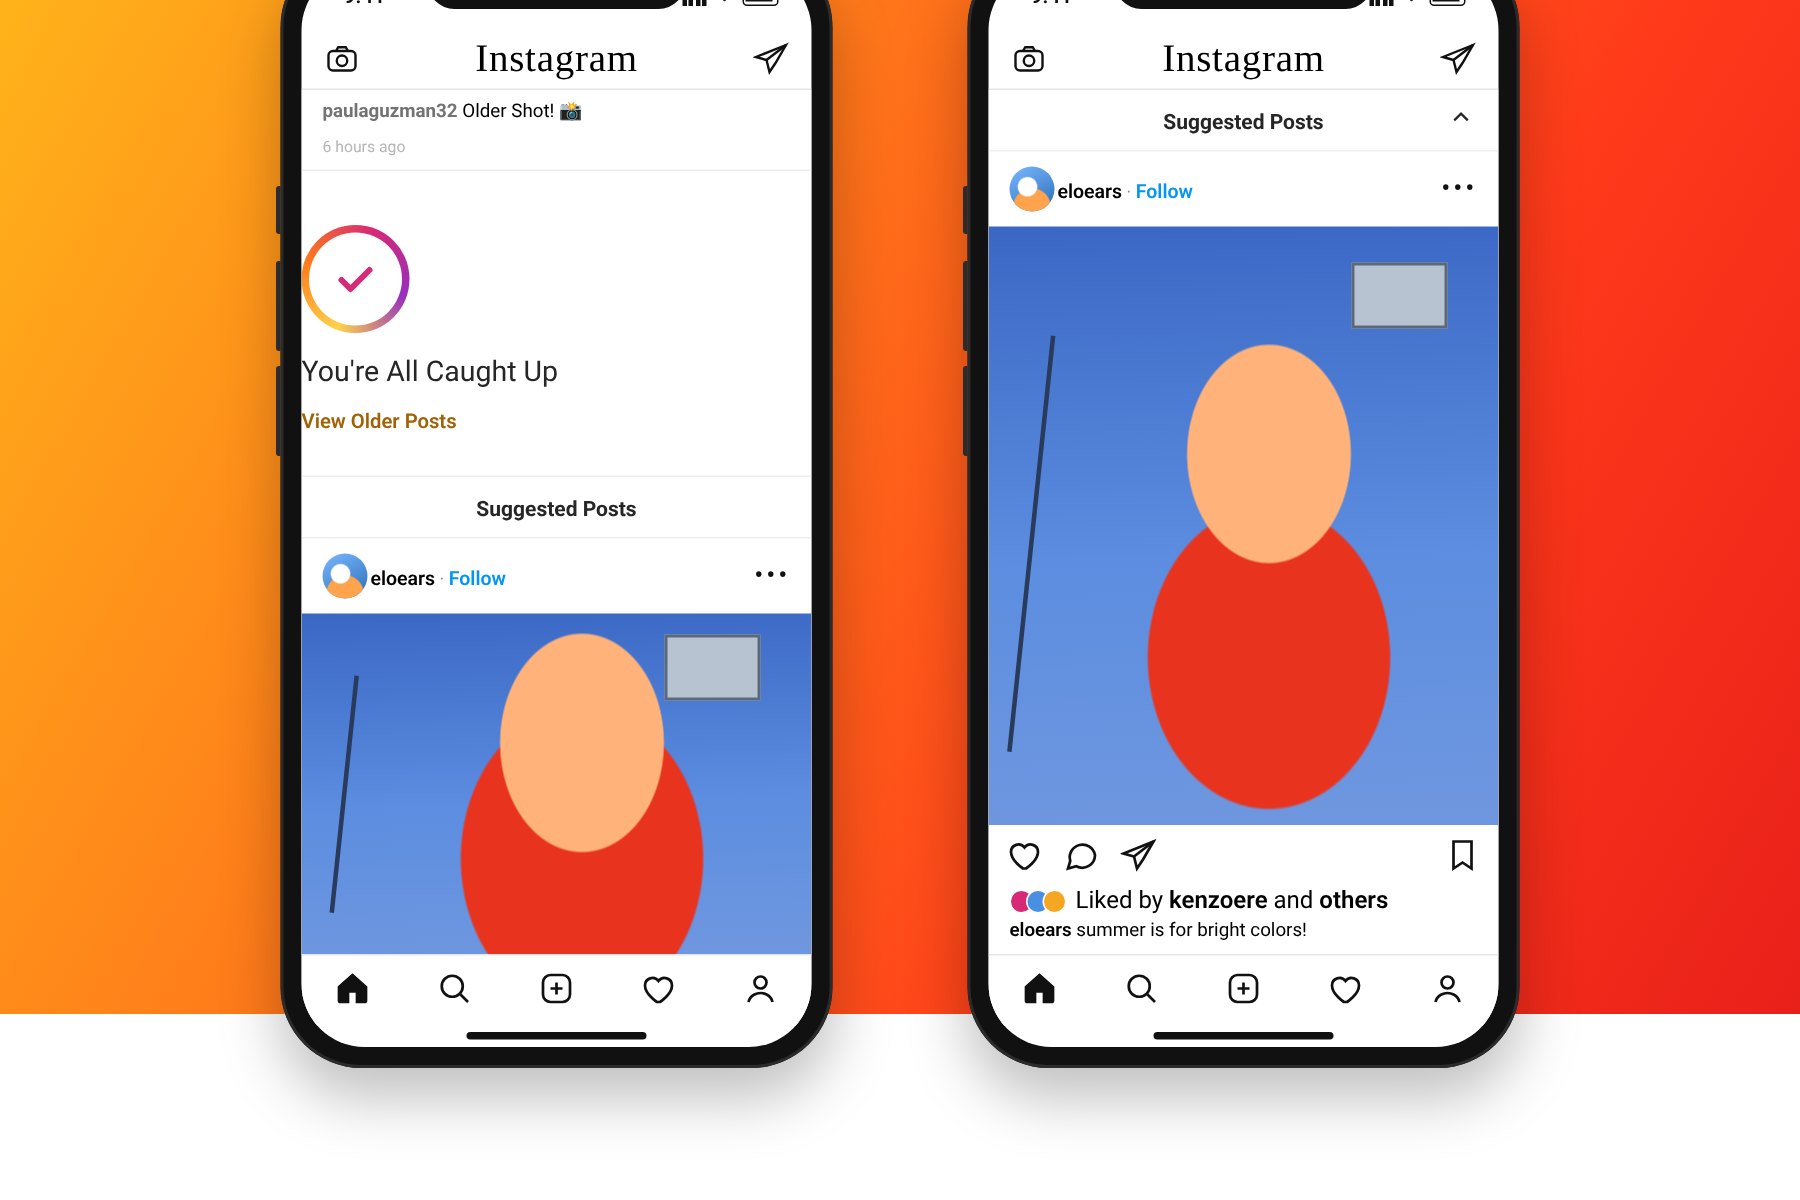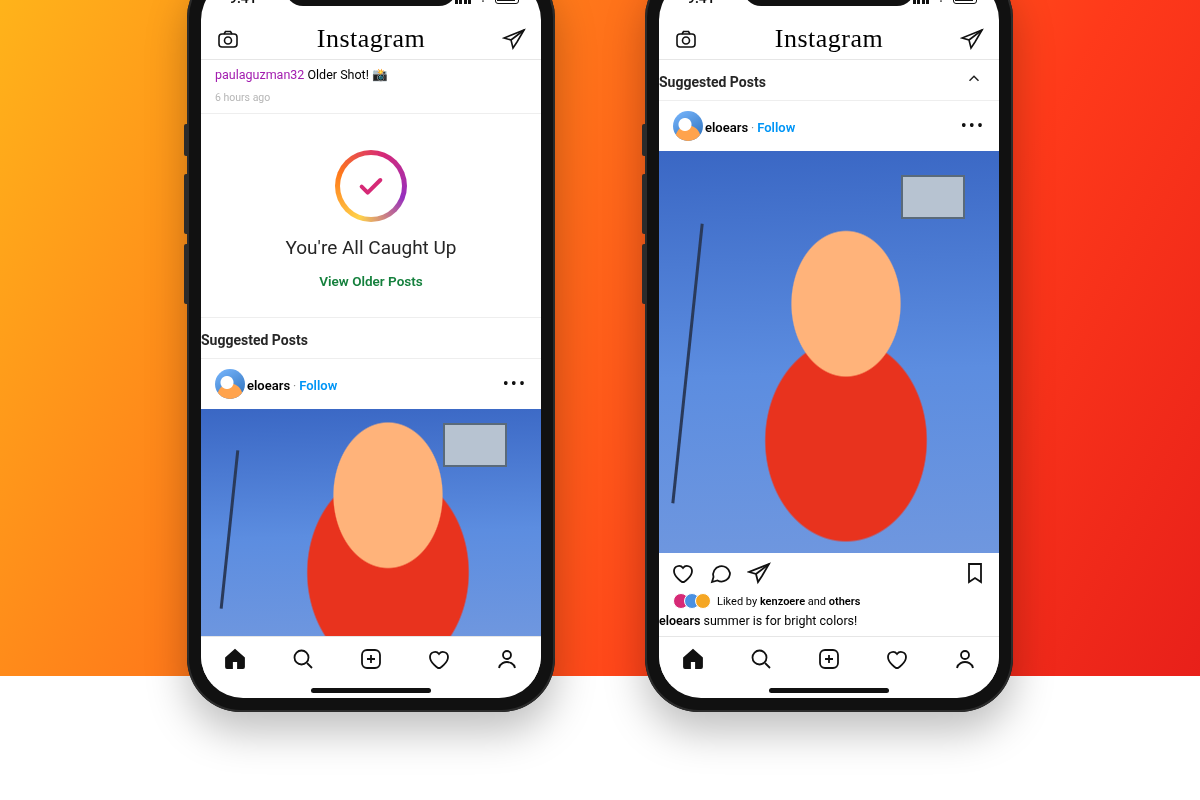--- a/index.html
+++ b/index.html
@@ -40,37 +40,37 @@
   .batt i { display:block; width:18px; height:7px; background:#111; margin:1px;}
   .topbar {
     height: 42px; display:flex; align-items:center; justify-content:space-between;
     padding: 0 14px; border-bottom: 1px solid #e6e6e6;
   }
   .topbar .logo { font-family: "Brush Script MT", "Segoe Script", cursive; font-size: 26px; font-weight:500; letter-spacing: 0.5px; }
   .icon-btn { width: 26px; height: 26px; display:inline-flex; align-items:center; justify-content:center; color:#111; }
   .icon-btn svg { width: 24px; height: 24px; stroke:#111; stroke-width:1.6; fill:none; }
   .content { flex: 1; overflow: hidden; background:#fff; display:flex; flex-direction:column; }
   .post-meta { padding: 6px 14px 8px; font-size: 12.5px; line-height: 1.45; }
-  .post-meta .uname { font-weight: 400; color:#a21caf; }
+  .post-meta .uname { font-weight: 700; color:#737373; }
   .post-meta .viewall { color:#8e8e8e; margin-top:2px; }
   .post-meta .ago { color:#b6b6b6; font-size: 10.5px; margin-top:6px; }
   .caughtup {
     border-top: 1px solid #eee; padding: 36px 0 28px;
-    display:flex; flex-direction:column; align-items:center; gap: 14px;
+    display:flex; flex-direction:column; gap: 14px;
   }
   .check-ring {
     width: 72px; height:72px; border-radius:50%;
     background: conic-gradient(from 200deg, #ffd24a, #ff7a1a, #d62976, #962fbf, #ffd24a);
     display:flex; align-items:center; justify-content:center;
   }
   .check-ring .inner { width: 62px; height:62px; border-radius:50%; background:#fff; display:flex; align-items:center; justify-content:center;}
   .check-ring svg { width:32px; height:32px; stroke:#d62976; stroke-width:3; fill:none; stroke-linecap:round; stroke-linejoin:round;}
   .caughtup h2 { font-size: 19px; font-weight: 400; color:#262626; }
-  .caughtup .link { color:#15803d; font-size: 13.5px; font-weight:600; }
-  .sugg-hdr { border-top:1px solid #eee; padding: 14px 0 10px; font-weight:700; font-size:14px; color:#262626; position:relative;}
+  .caughtup .link { color:#a16207; font-size: 13.5px; font-weight:600; }
+  .sugg-hdr { border-top:1px solid #eee; padding: 14px 0 10px; text-align:center; font-weight:700; font-size:14px; color:#262626; position:relative;}
   .sugg-hdr .chev { position:absolute; right:16px; top:50%; transform:translateY(-50%); }
   .sugg-hdr .chev svg { width:18px; height:18px; stroke:#262626; stroke-width:2; fill:none;}
   .row-user { display:flex; align-items:center; padding: 10px 14px; border-top:1px solid #eee; gap:2px;}
   .row-user .avatar { width:30px; height:30px; border-radius:50%; background: linear-gradient(150deg,#7ab8ff,#2a6db8); position:relative; overflow:hidden;}
   .row-user .avatar::after{content:"";position:absolute;inset:0;background:radial-gradient(circle at 40% 45%, #fff 0 6px, transparent 7px), radial-gradient(circle at 50% 90%, #ffa34d 0 12px, transparent 13px);}
   .row-user .uname { font-weight:600; font-size:13px; }
   .row-user .dot { color:#8e8e8e; font-size:12px; }
   .row-user .follow { color:#0095f6; font-weight:600; font-size:13px; }
   .row-user .more { margin-left:auto; font-size:18px; letter-spacing:2px; color:#111; line-height:0;}
   .photo {
@@ -79,28 +79,28 @@
       radial-gradient(ellipse 120px 160px at 55% 38%, #ffb37a 0 45%, transparent 46%),
       radial-gradient(ellipse 160px 200px at 55% 72%, #e8331e 0 50%, transparent 51%),
       linear-gradient(178deg, #3a67c4 0%, #5c8de0 55%, #6f97df 100%);
     position:relative;
   }
   .photo::before{content:"";position:absolute;left:8%;top:18%;width:3px;height:70%;background:#2a3a5a;transform:rotate(6deg);}
   .photo::after{content:"";position:absolute;right:10%;top:6%;width:60px;height:40px;background:#b7c3d1;border:2px solid #5a6a7a;}
   .actionbar { padding: 8px 12px 4px; display:flex; align-items:center; gap:14px; }
   .actionbar .spacer { flex:1; }
   .actionbar svg { width:24px; height:24px; stroke:#111; stroke-width:1.8; fill:none; }
-  .likes { padding: 0 14px 4px; font-size:11px; display:flex; align-items:center; gap:6px;}
+  .likes { padding: 0 14px 4px; font-size:16px; display:flex; align-items:flex-end; gap:6px;}
   .likes .stack { display:inline-flex; }
   .likes .stack span { width:16px; height:16px; border-radius:50%; border:1.5px solid #fff; margin-left:-5px;}
   .likes .stack span:first-child{margin-left:0; background:#d62976;}
   .likes .stack span:nth-child(2){background:#4a90e2;}
   .likes .stack span:nth-child(3){background:#f5a623;}
   .likes b { font-weight:600; }
-  .caption { padding: 0 0 8px; font-size:12.5px; }
+  .caption { padding: 0 14px 8px; font-size:12.5px; }
   .caption b { font-weight:600; }
   .tabbar {
     height: 48px; border-top:1px solid #e6e6e6; background:#fff;
     display:flex; align-items:center; justify-content:space-around;
   }
   .tabbar svg { width:24px; height:24px; stroke:#111; stroke-width:1.8; fill:none;}
   .tabbar .home svg { fill:#111; stroke:#111; }
   .homebar { height: 14px; display:flex; align-items:flex-start; justify-content:center;}
   .homebar i { width: 120px; height:4.5px; background:#111; border-radius:3px; margin-top:4px;}
   .phone2 .content .photo { min-height: 300px; }

